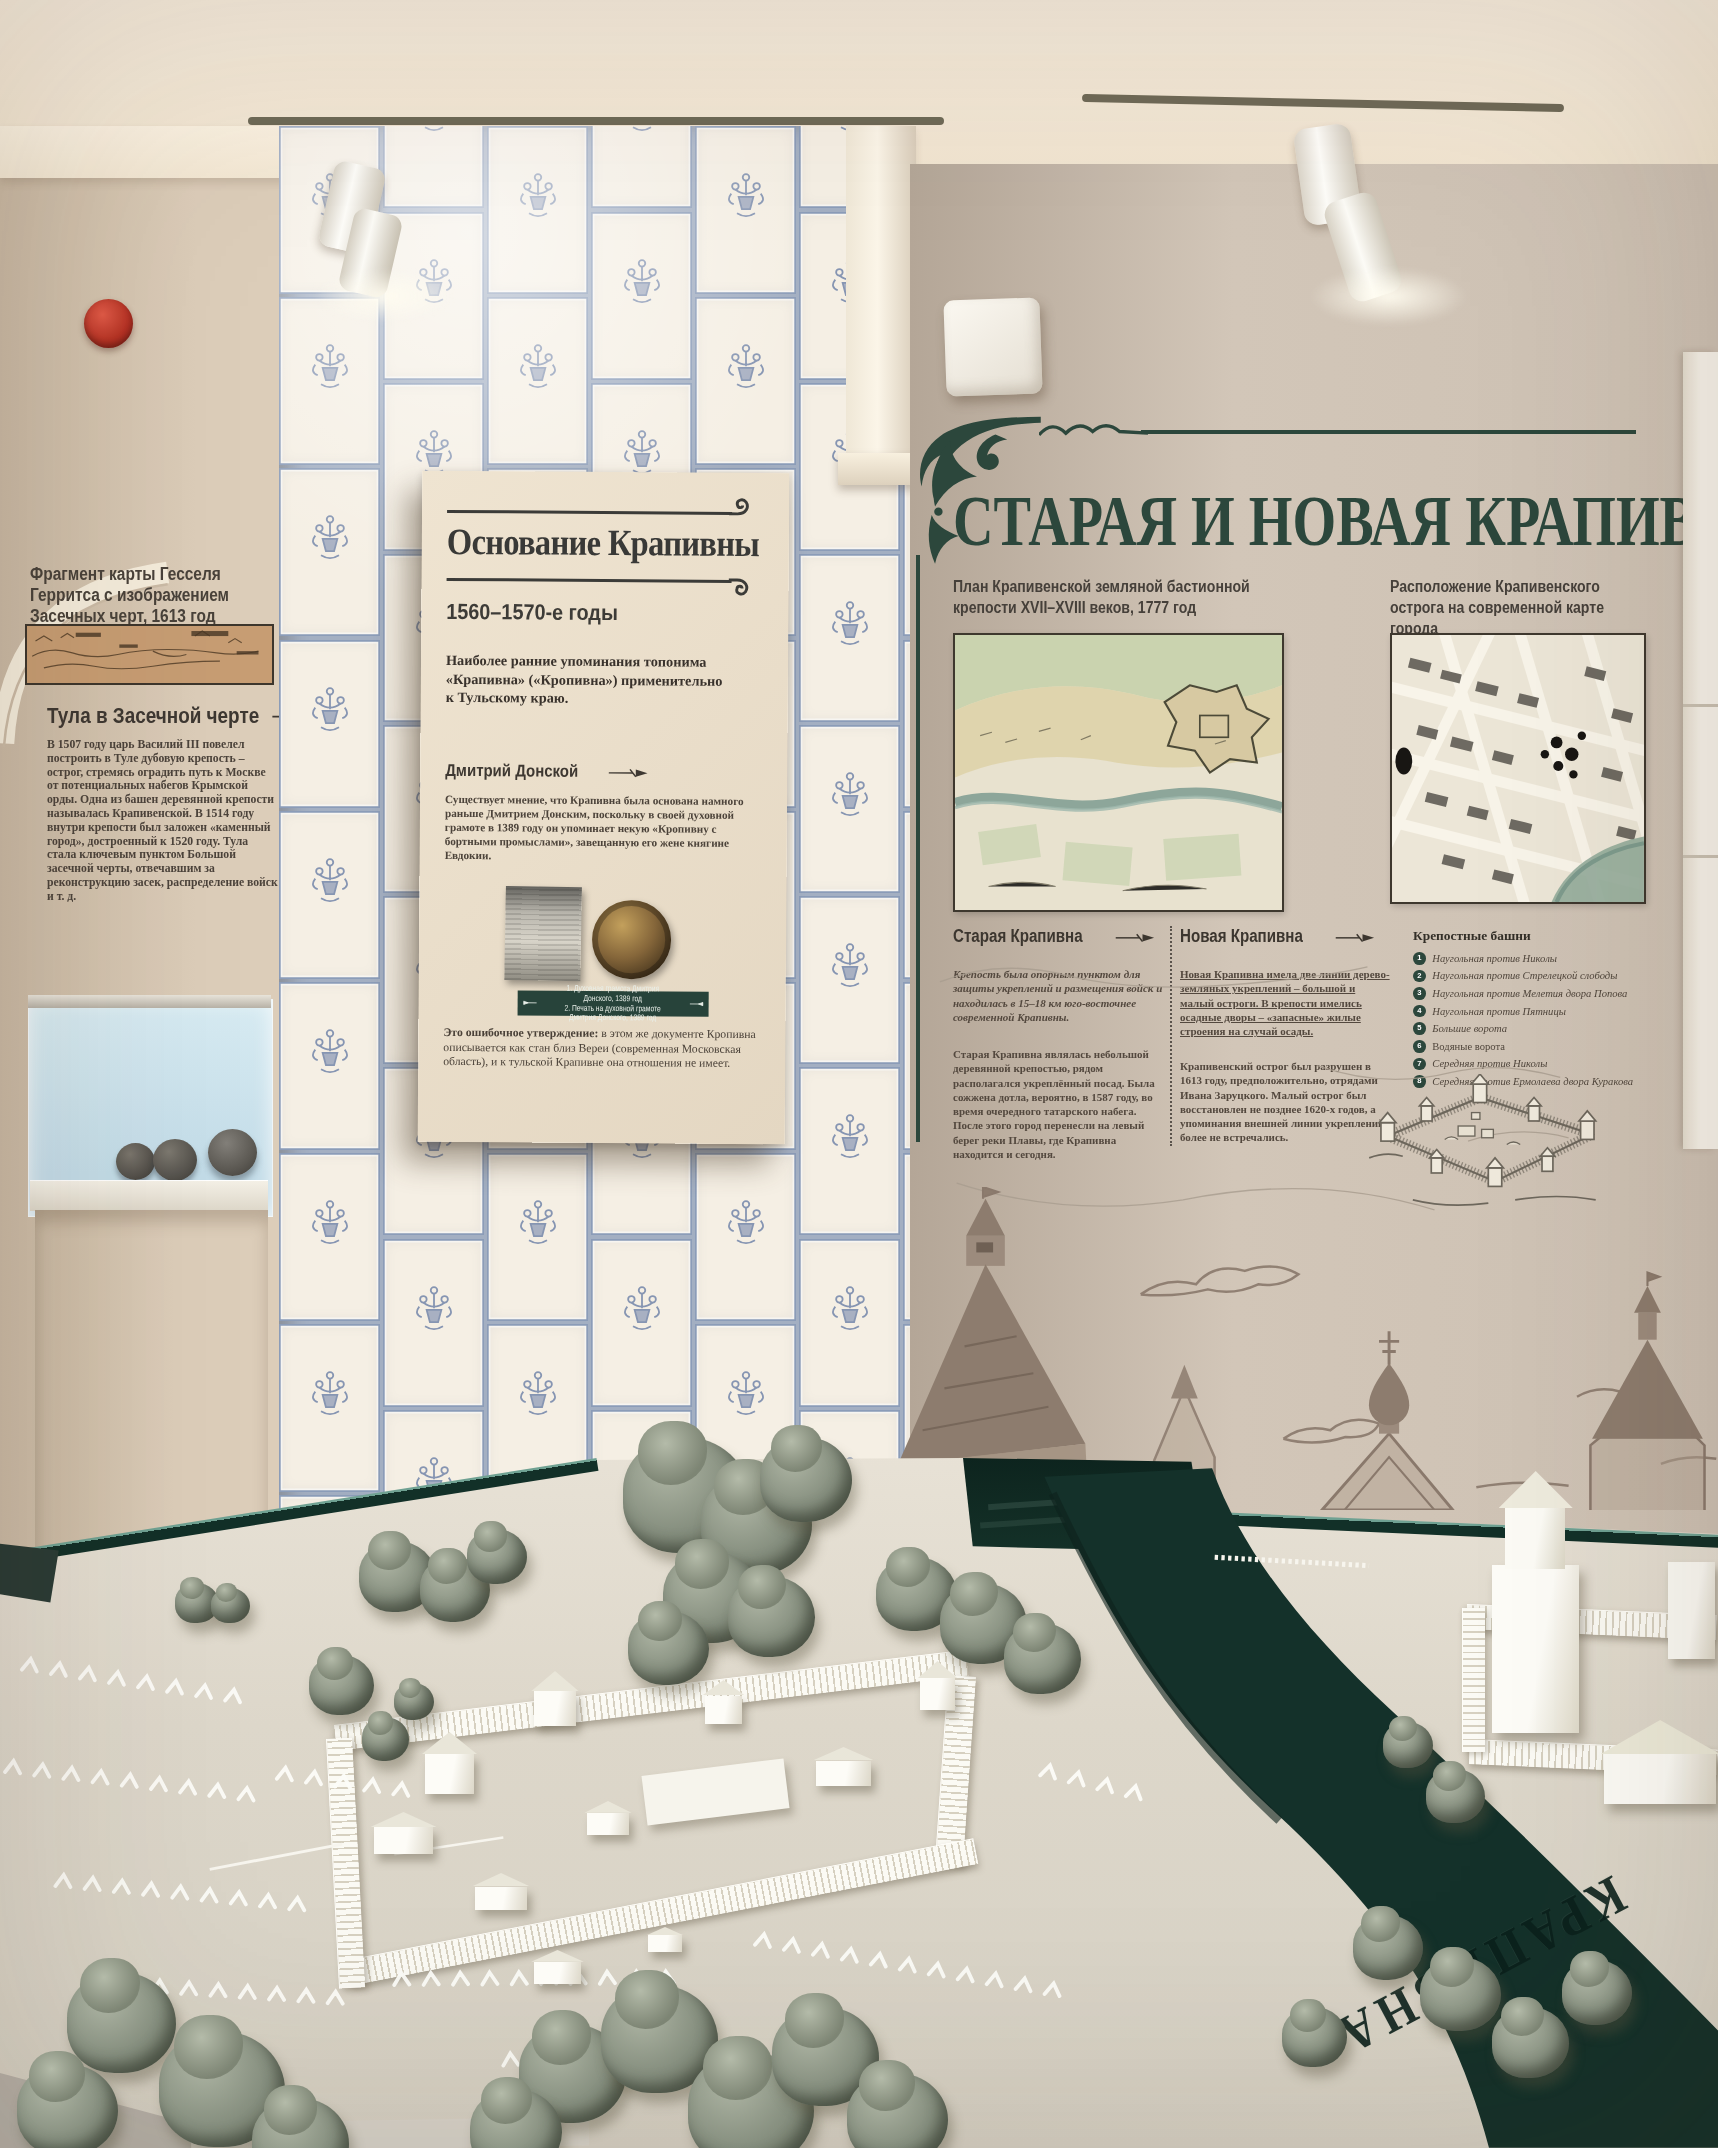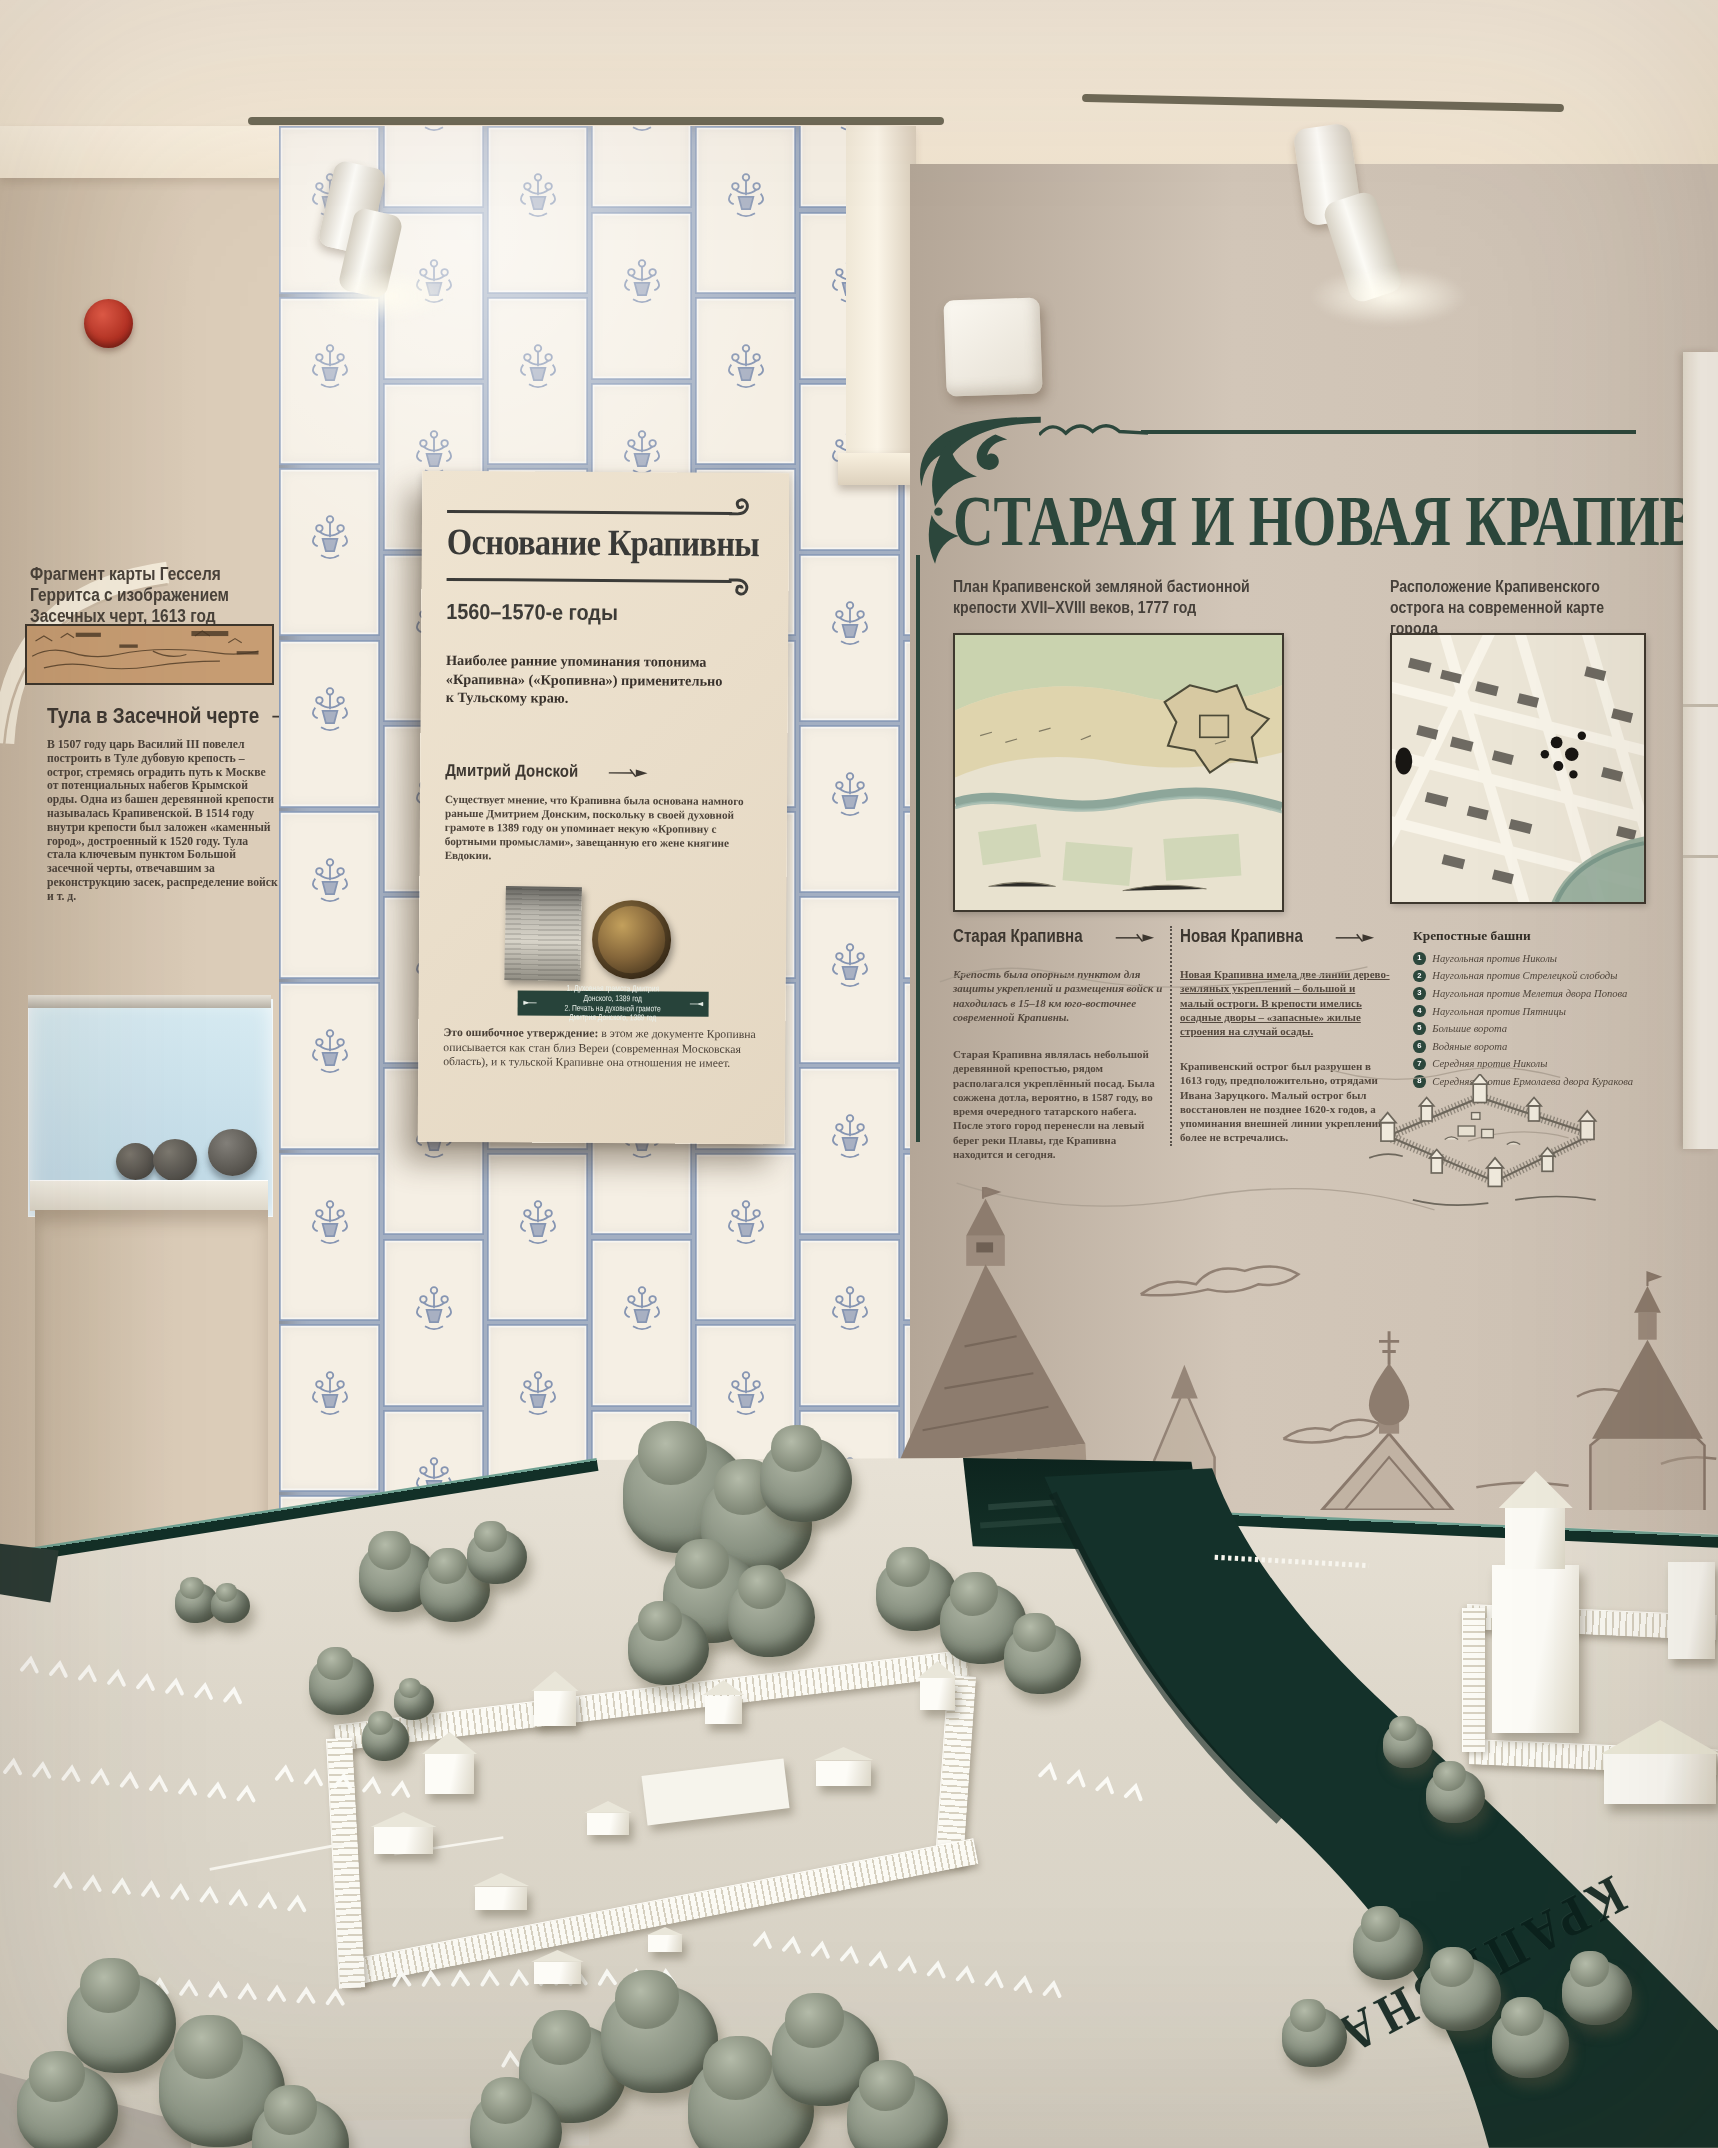--- a/index.html
+++ b/index.html
@@ -905,21 +905,21 @@
     <div style="display:flex;align-items:center;margin-bottom:5px;">
       <span style="width:12.6px;height:12.6px;border-radius:50%;background:#2c473c;color:#fff;font:700 7.6px/12.6px 'Liberation Sans',sans-serif;text-align:center;margin-right:6.7px;flex:none;">4</span>
       <span style="font-style:italic;font-size:10.6px;color:#50463c;">Наугольная против Пятницы</span>
       </div>
     <div style="display:flex;align-items:center;margin-bottom:5px;">
       <span style="width:12.6px;height:12.6px;border-radius:50%;background:#2c473c;color:#fff;font:700 7.6px/12.6px 'Liberation Sans',sans-serif;text-align:center;margin-right:6.7px;flex:none;">5</span>
       <span style="font-style:italic;font-size:10.6px;color:#50463c;">Большие ворота</span>
       </div>
     <div style="display:flex;align-items:center;margin-bottom:5px;">
       <span style="width:12.6px;height:12.6px;border-radius:50%;background:#2c473c;color:#fff;font:700 7.6px/12.6px 'Liberation Sans',sans-serif;text-align:center;margin-right:6.7px;flex:none;">6</span>
-      <span style="font-style:italic;font-size:10.6px;color:#50463c;">Водяные ворота</span>
+      <span style="font-size:10.6px;color:#50463c;">Водяные ворота</span>
       </div>
     <div style="display:flex;align-items:center;margin-bottom:5px;">
       <span style="width:12.6px;height:12.6px;border-radius:50%;background:#2c473c;color:#fff;font:700 7.6px/12.6px 'Liberation Sans',sans-serif;text-align:center;margin-right:6.7px;flex:none;">7</span>
       <span style="font-style:italic;font-size:10.6px;color:#50463c;">Середняя против Николы</span>
       </div>
     <div style="display:flex;align-items:center;">
       <span style="width:12.6px;height:12.6px;border-radius:50%;background:#2c473c;color:#fff;font:700 7.6px/12.6px 'Liberation Sans',sans-serif;text-align:center;margin-right:6.7px;flex:none;">8</span>
       <span style="font-style:italic;font-size:10.6px;color:#50463c;">Середняя против Ермолаева двора Куракова</span>
       </div>
   </div>

